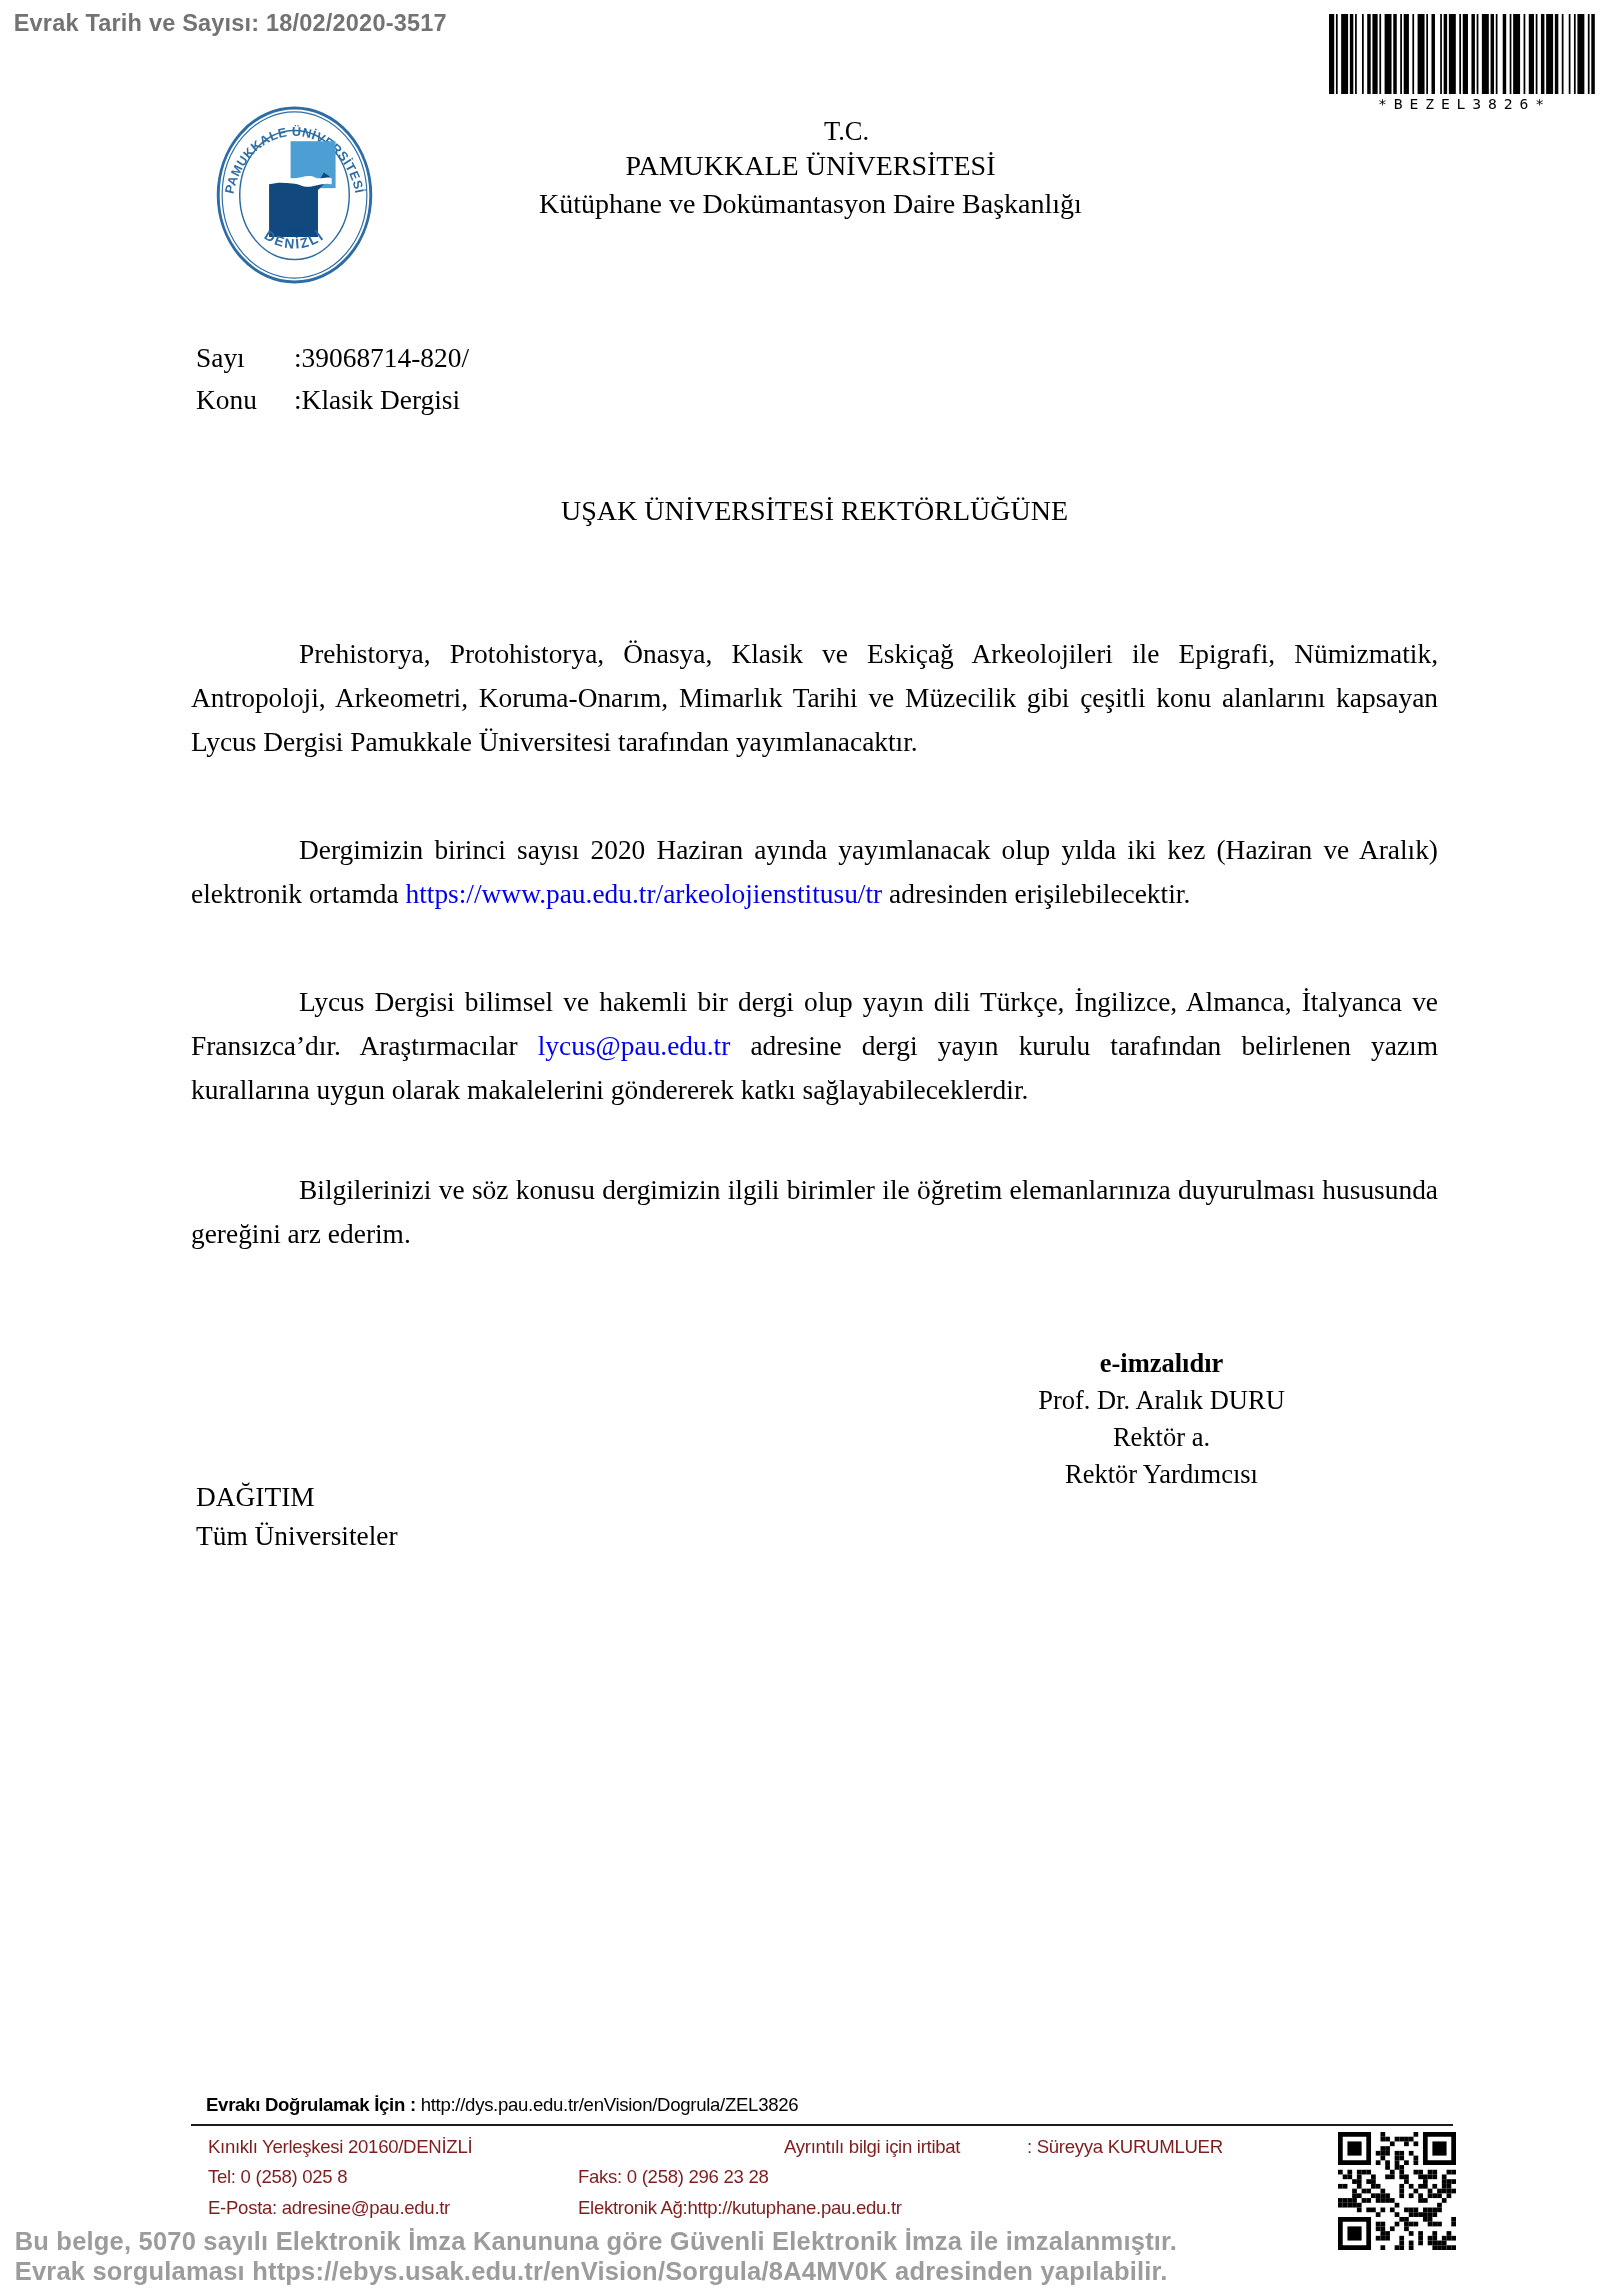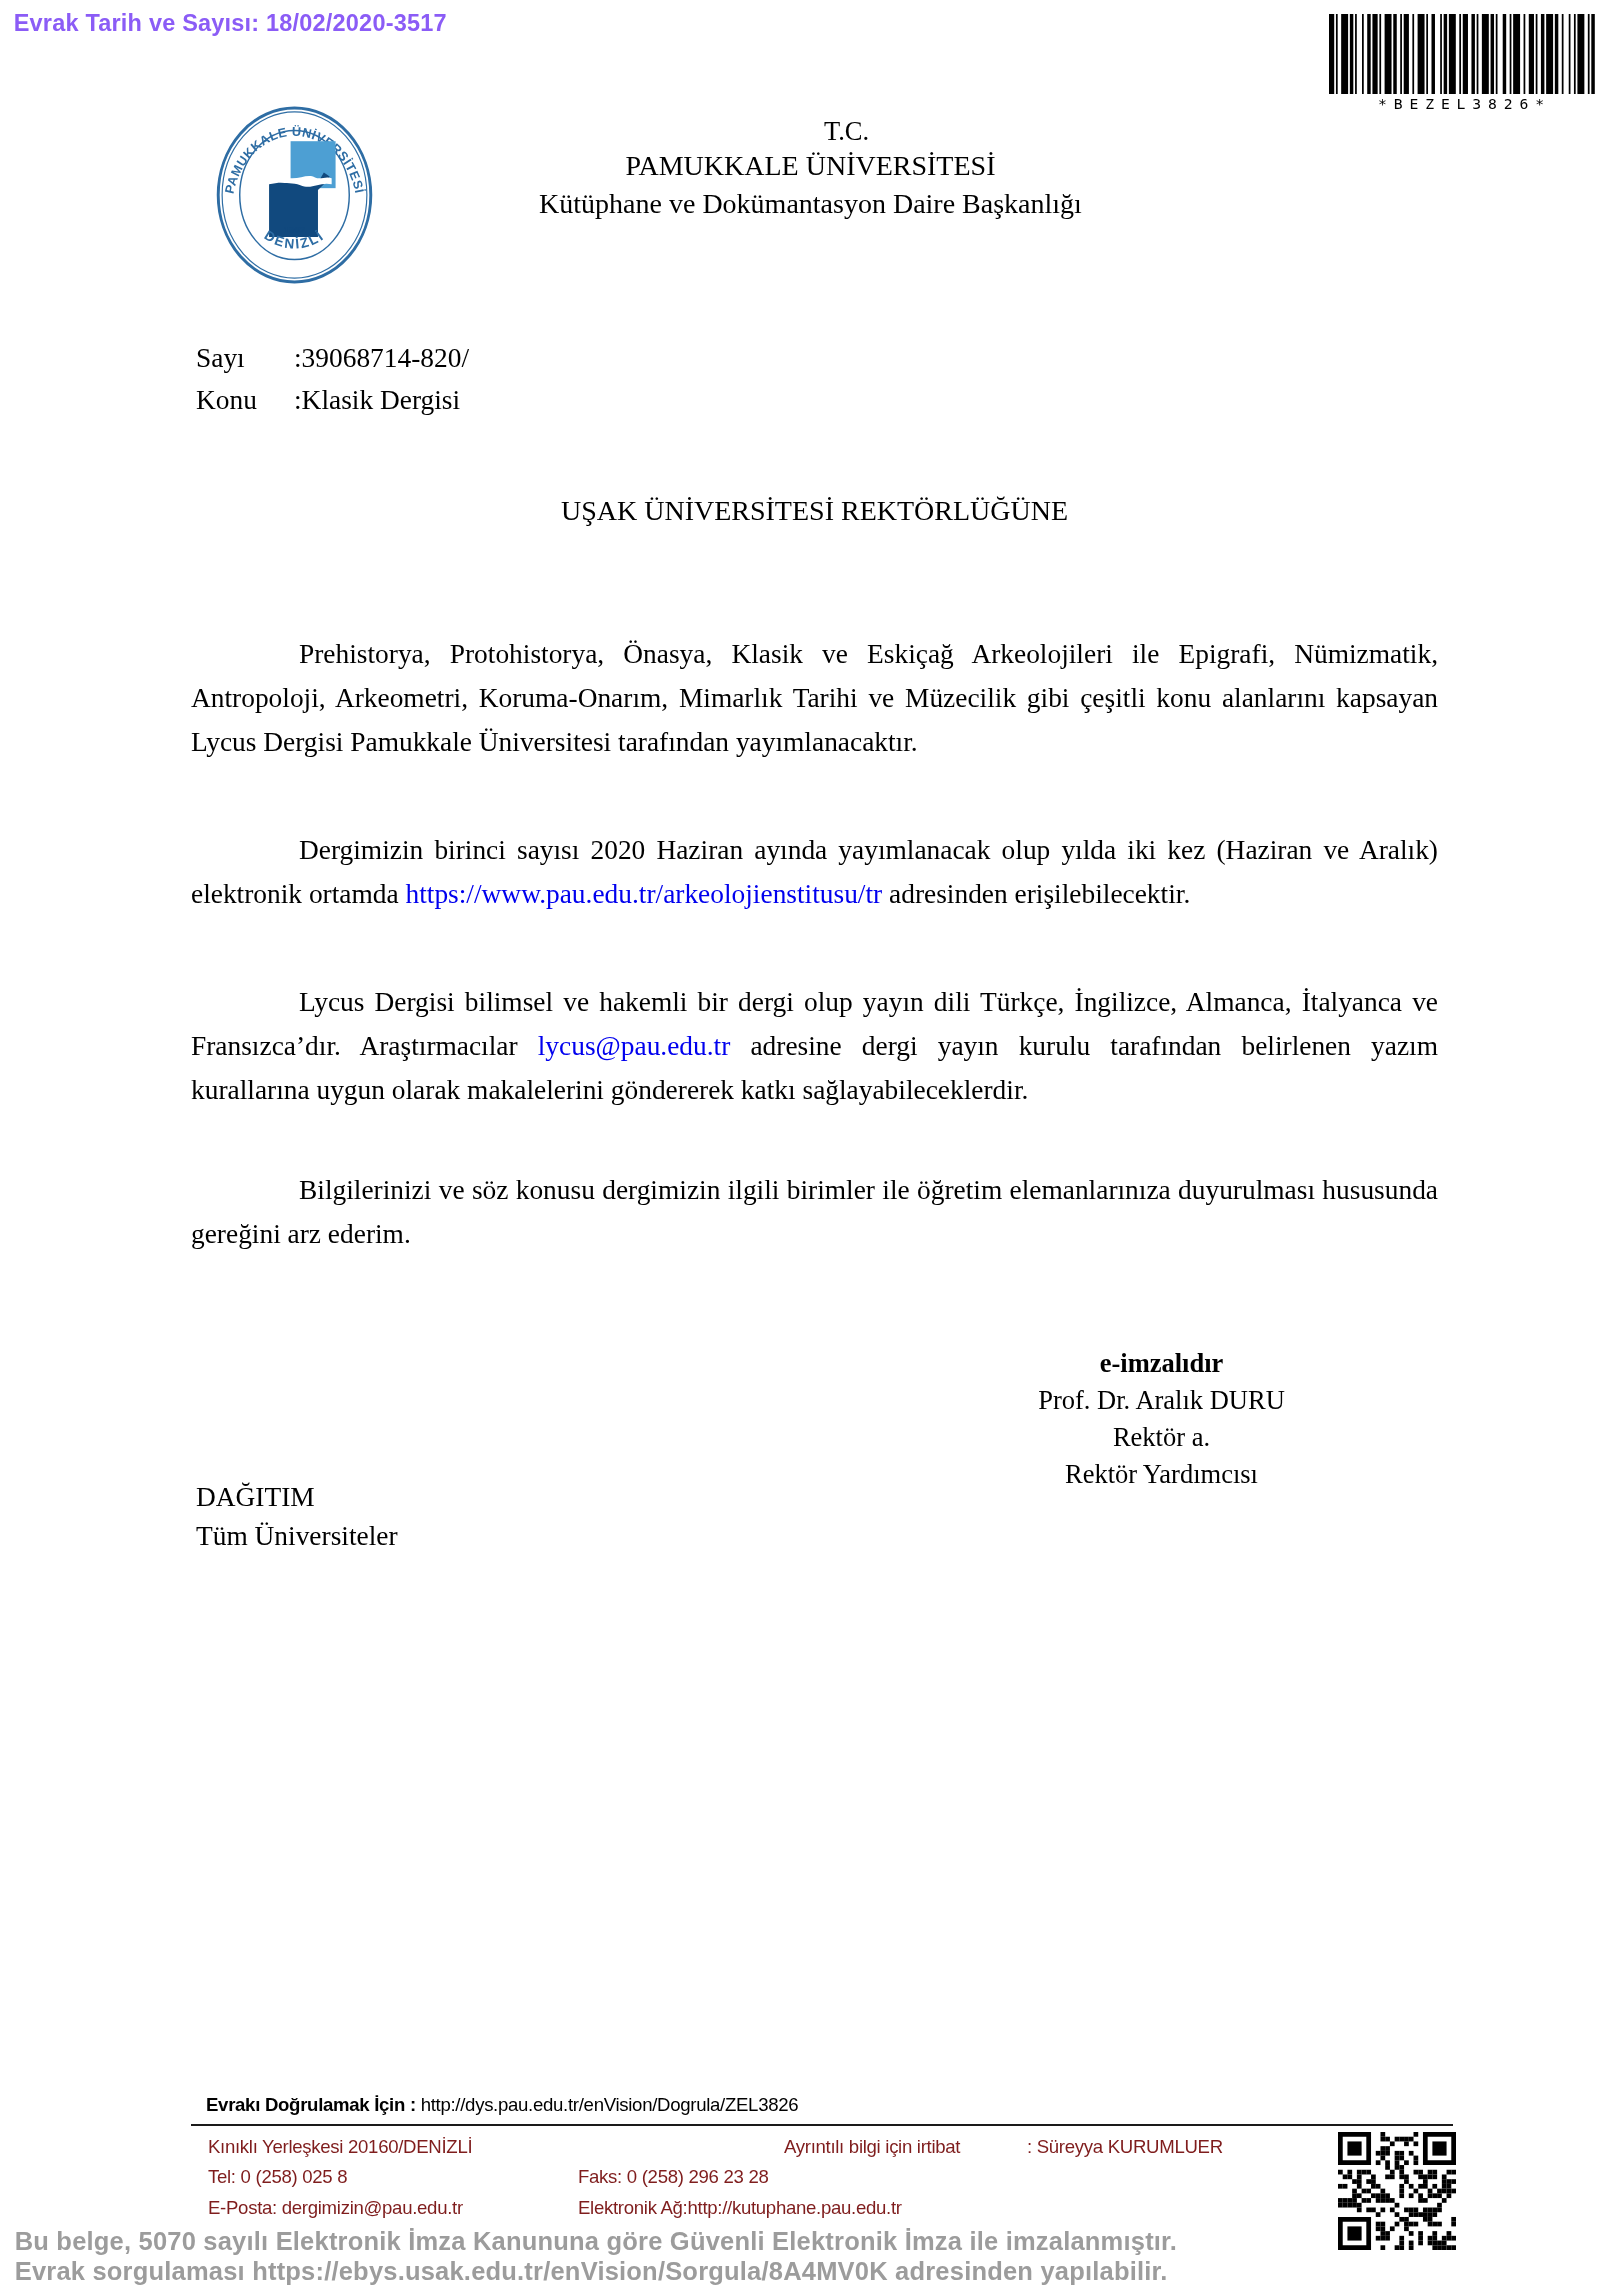--- a/index.html
+++ b/index.html
@@ -9,21 +9,21 @@
     background:#ffffff;
     font-family:"Liberation Serif", serif;
     color:#000;
     overflow:hidden;
   }
   .abs{position:absolute;}
   
   .doc-info{
     left:13.7px;top:9.8px;
     font-family:"Liberation Sans", sans-serif;
-    font-weight:bold;font-size:23.5px;color:#8b5cf6;
+    font-weight:bold;font-size:23.5px;color:#737373;
     letter-spacing:0.2px;
   }
   
   .barcode-wrap{left:1329px;top:13.7px;width:271px;text-align:center;}
   .barcode-bars{width:271px;height:80px;display:block;}
   .barcode-label{
     font-family:"DejaVu Sans Mono", monospace;
     font-size:14.7px;letter-spacing:6.9px;color:#000;margin-top:1px;
     white-space:nowrap;
   }
@@ -187,21 +187,21 @@
   </div>
 
   <div class="abs verify"><span class="b">Evrakı Doğrulamak İçin :</span><span> http://dys.pau.edu.tr/enVision/Dogrula/ZEL3826</span></div>
   <div class="abs footer-rule"></div>
 
   <div class="abs f f-address">Kınıklı Yerleşkesi 20160/DENİZLİ</div>
   <div class="abs f f-contact-label">Ayrıntılı bilgi için irtibat</div>
   <div class="abs f f-contact-value">: Süreyya KURUMLUER</div>
   <div class="abs f f-tel">Tel:  0 (258) 025 8</div>
   <div class="abs f f-faks">Faks: 0 (258) 296 23 28</div>
-  <div class="abs f f-eposta">E-Posta:  dergimizin@pau.edu.tr</div>
+  <div class="abs f f-eposta">E-Posta:  adresine@pau.edu.tr</div>
   <div class="abs f f-web">Elektronik Ağ:http://kutuphane.pau.edu.tr</div>
 
   <div class="abs qr-wrap">
     <svg id="qr-svg" width="118" height="118" viewBox="0 0 25 25">
         <rect x="0" y="0" width="25" height="25" fill="#fff"></rect>
         <rect x="9" y="0" width="1" height="1" fill="#000"></rect>
         <rect x="16" y="0" width="1" height="1" fill="#000"></rect>
         <rect x="9" y="1" width="1" height="1" fill="#000"></rect>
         <rect x="10" y="1" width="1" height="1" fill="#000"></rect>
         <rect x="12" y="1" width="1" height="1" fill="#000"></rect>

